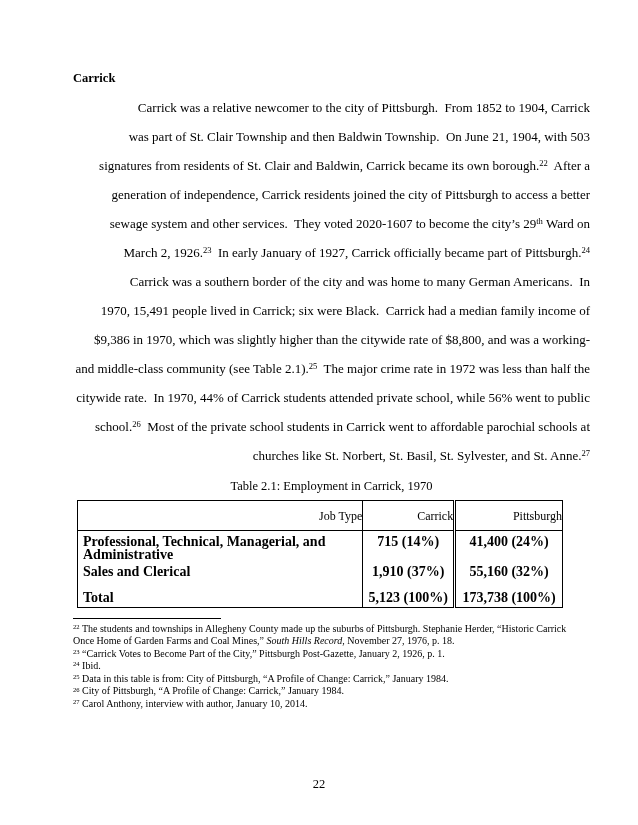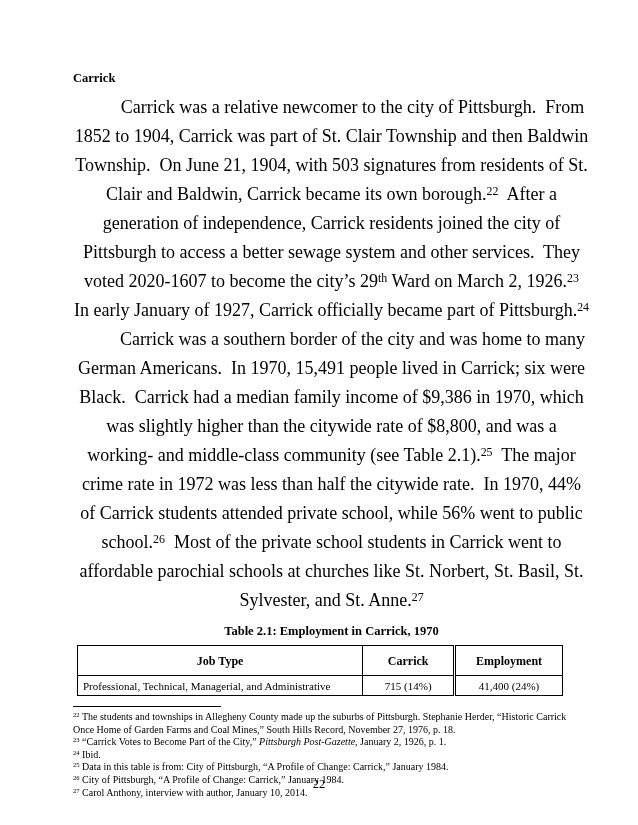--- a/index.html
+++ b/index.html
@@ -16,54 +16,55 @@
   }
   .content {
     padding: 64px 48px 0 73px;
   }
   .heading {
     font-size: 12.5px;
     font-weight: bold;
     line-height: 29px;
   }
   .body-para {
-    font-size: 18px;
+    font-size: 13px;
     line-height: 29px;
     text-indent: 42px;
     white-space: pre-wrap;
-    text-align: center;
+    text-align: right;
   }
   .caption {
     font-size: 12.5px;
-    font-weight: bold;
+    font-weight: normal;
     text-align: center;
     margin-top: 6px;
     line-height: 21px;
   }
   table.emp {
     border-collapse: collapse;
     width: 486px;
     margin-left: 4px;
     margin-top: 3px;
     border: 1px solid #000;
   }
   table.emp th {
     font-size: 12px;
-    font-weight: bold;
-    text-align: center;
+    font-weight: normal;
+    text-align: right;
     height: 30px;
     border-bottom: 1px solid #000;
     line-height: 14px;
   }
   table.emp td {
-    font-size: 11px;
+    font-size: 14px;
     line-height: 13px;
     vertical-align: top;
     padding-top: 4px;
     height: 26px;
+    font-weight: bold;
   }
   table.emp tr > *:nth-child(1) { width: 286px; }
   table.emp tr > *:nth-child(2) { width: 92px; }
   table.emp tr > *:nth-child(3) { width: 108px; }
   table.emp tr > *:nth-child(1) { border-right: 1px solid #000; }
   table.emp tr > *:nth-child(2) { border-right: 3px double #000; }
   table.emp td:nth-child(1) { text-align: left; padding-left: 5px; }
   table.emp td:nth-child(2), table.emp td:nth-child(3) { text-align: center; }
   table.emp tbody tr:last-child td { height: 20px; }
   .footnote-sep {
@@ -108,37 +109,47 @@
 
     <p class="body-para"><span>Carrick was a southern border of the city and was home to many German Americans.  In 1970, 15,491 people lived in Carrick; six were Black.  Carrick had a median family income of $9,386 in 1970, which was slightly higher than the citywide rate of $8,800, and was a working- and middle-class community (see Table 2.1).</span><sup>25</sup><span>  The major crime rate in 1972 was less than half the citywide rate.  In 1970, 44% of Carrick students attended private school, while 56% went to public school.</span><sup>26</sup><span>  Most of the private school students in Carrick went to affordable parochial schools at churches like St. Norbert, St. Basil, St. Sylvester, and St. Anne.</span><sup>27</sup></p>
 
     <div class="caption">Table 2.1: Employment in Carrick, 1970</div>
 
     <table class="emp">
       <thead>
         <tr>
           <th>Job Type</th>
           <th>Carrick</th>
-          <th>Employment</th>
+          <th>Pittsburgh</th>
         </tr>
       </thead>
       <tbody>
           <tr>
             <td>Professional, Technical, Managerial, and Administrative</td>
             <td>715 (14%)</td>
             <td>41,400 (24%)</td>
           </tr>
+          <tr>
+            <td>Sales and Clerical</td>
+            <td>1,910 (37%)</td>
+            <td>55,160 (32%)</td>
+          </tr>
+          <tr>
+            <td>Total</td>
+            <td>5,123 (100%)</td>
+            <td>173,738 (100%)</td>
+          </tr>
         </tbody>
     </table>
 
     <div class="footnote-sep"></div>
 
     <div class="footnotes">
-      <div class="footnote"><sup>22</sup><span> The students and townships in Allegheny County made up the suburbs of Pittsburgh. Stephanie Herder, “Historic Carrick Once Home of Garden Farms and Coal Mines,” </span><span style="">South Hills Record</span><span>, November 27, 1976, p. 18.</span></div>
-      <div class="footnote"><sup>23</sup><span> “Carrick Votes to Become Part of the City,” </span><span style="font-style: italic;">Pittsburgh Post-Gazette</span><span>, January 2, 1926, p. 1.</span></div>
+      <div class="footnote"><sup>22</sup><span> The students and townships in Allegheny County made up the suburbs of Pittsburgh. Stephanie Herder, “Historic Carrick Once Home of Garden Farms and Coal Mines,” </span><span style="font-style: italic;">South Hills Record</span><span>, November 27, 1976, p. 18.</span></div>
+      <div class="footnote"><sup>23</sup><span> “Carrick Votes to Become Part of the City,” </span><span style="">Pittsburgh Post-Gazette</span><span>, January 2, 1926, p. 1.</span></div>
       <div class="footnote"><sup>24</sup><span> Ibid.</span></div>
       <div class="footnote"><sup>25</sup><span> Data in this table is from: City of Pittsburgh, “A Profile of Change: Carrick,” January 1984.</span></div>
       <div class="footnote"><sup>26</sup><span> City of Pittsburgh, “A Profile of Change: Carrick,” January 1984.</span></div>
       <div class="footnote"><sup>27</sup><span> Carol Anthony, interview with author, January 10, 2014.</span></div>
     </div>
 
   </div>
 
   <div class="page-number">22</div>
 </div>

